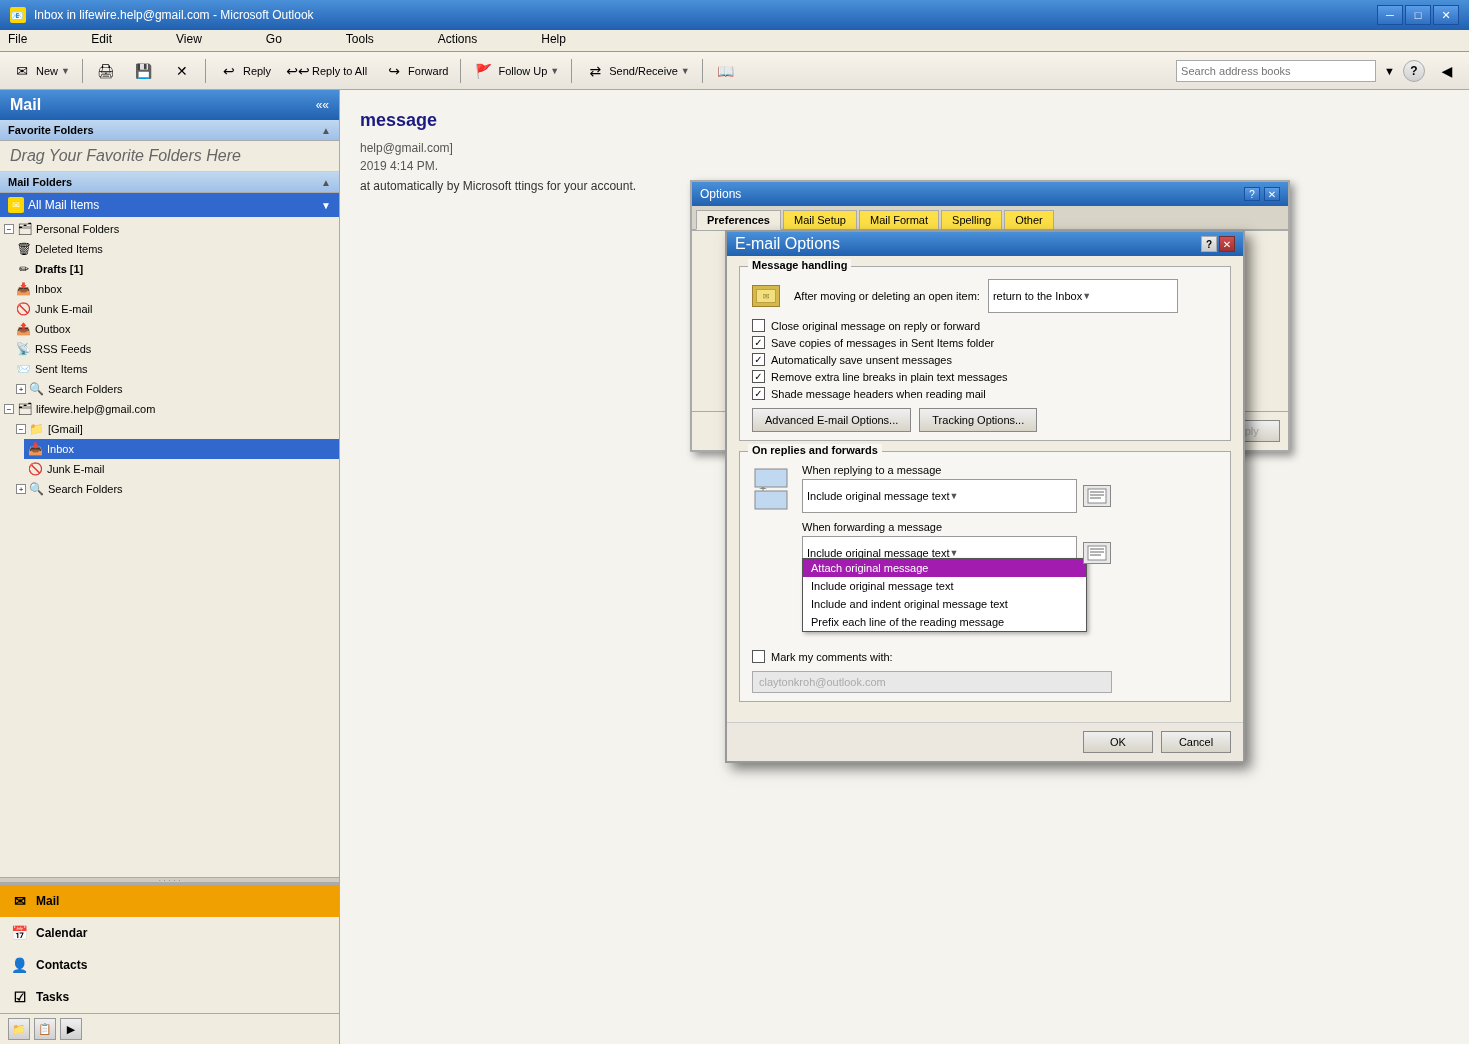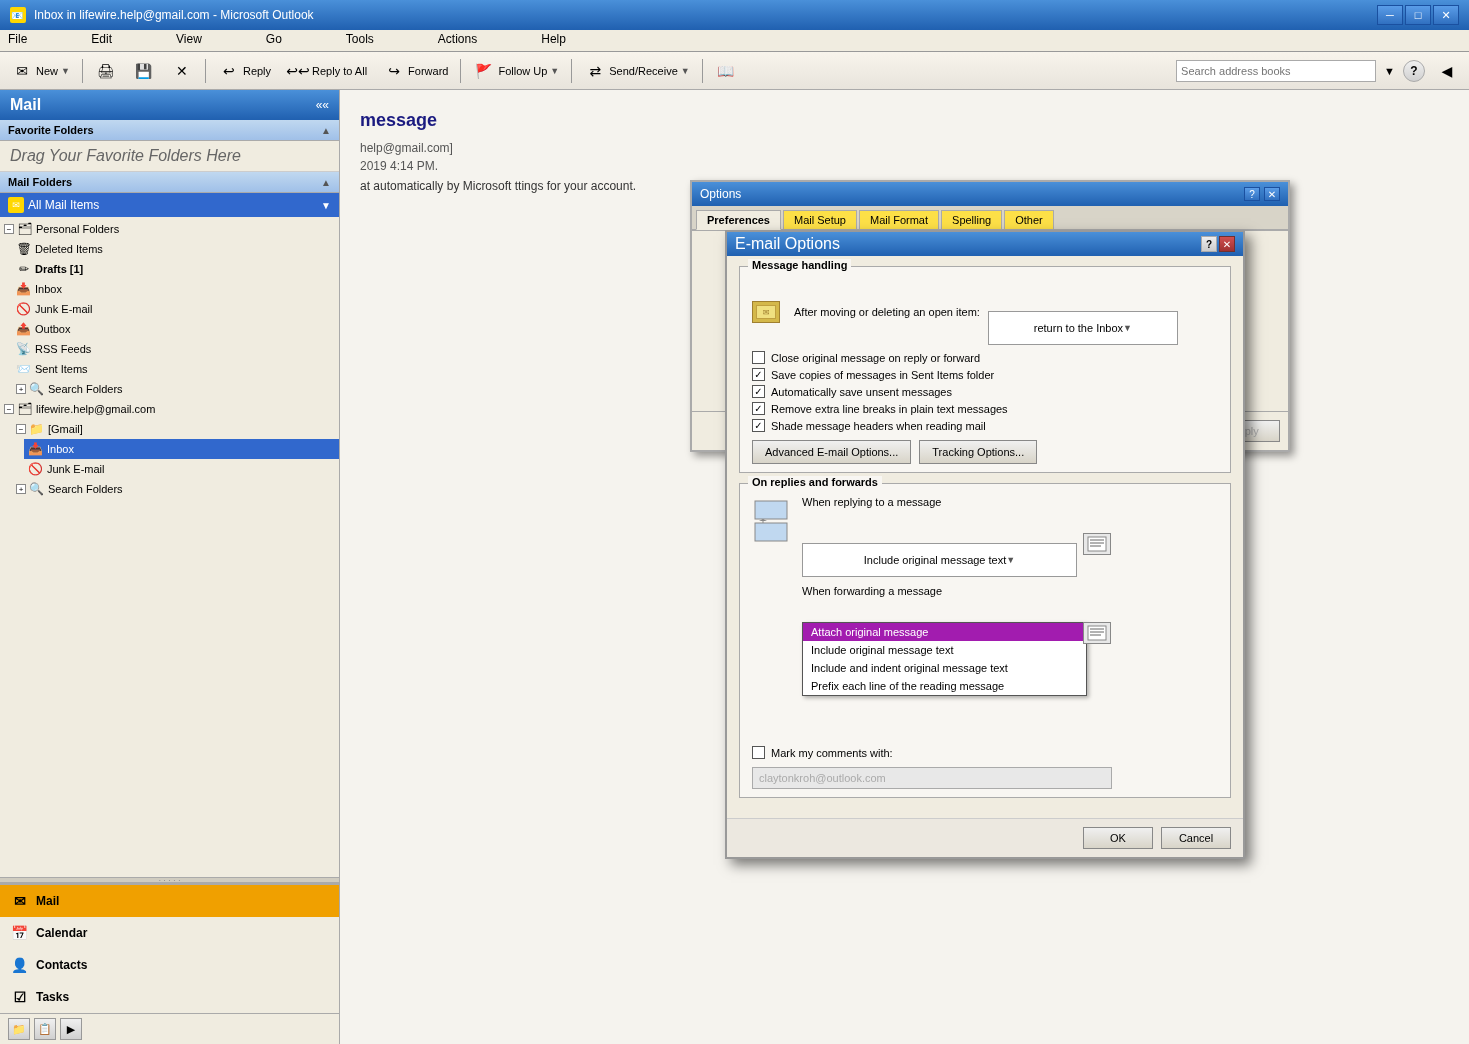--- a/index.html
+++ b/index.html
@@ -93,21 +93,21 @@
 
     .eo-body { padding: 10px 12px; }
 
     
     .fieldset-group { border: 1px solid #aaa; padding: 8px 12px; margin-bottom: 10px; position: relative; background: #f8f6f2; }
     .fieldset-legend { position: absolute; top: -8px; left: 8px; background: #f8f6f2; padding: 0 4px; font-size: 11px; font-weight: bold; color: #000; }
 
     .inline-row { display: flex; align-items: center; gap: 8px; margin-bottom: 6px; }
     .label-text { font-size: 11px; color: #000; }
 
-    .select-box { height: 22px; border: 1px solid #999; background: white; font-size: 11px; padding: 16px 4px; display: flex; align-items: center; justify-content: center; cursor: pointer; margin-top: 32px; }
+    .select-box { height: 22px; border: 1px solid #999; background: white; font-size: 11px; padding: 16px 4px; display: flex; align-items: center; justify-content: flex-start; cursor: pointer; }
     .select-arrow { font-size: 9px; color: #555; }
 
     .checkbox-row { display: flex; align-items: flex-end; gap: 6px; margin-bottom: 4px; }
     .checkbox { width: 13px; height: 13px; border: 1px solid #555; background: white; display: flex; align-items: center; justify-content: center; font-size: 10px; cursor: pointer; flex-shrink: 0; }
     .checkbox.checked::after { content: '✓'; color: #000; font-size: 10px; }
 
     .envelope-icon { width: 28px; height: 22px; background: #d4b84a; display: flex; align-items: center; justify-content: center; margin-right: 6px; border: 1px solid #a08030; }
     .env-inner { width: 20px; height: 14px; background: #f0e080; border: 1px solid #c0a040; position: relative; display: flex; align-items: center; justify-content: center; font-size: 8px; color: #a08030; }
 
     .action-btn { padding: 3px 12px; border: 1px solid #888; background: linear-gradient(to bottom, #f0f0f0, #d8d4c8); cursor: pointer; font-size: 11px; height: 24px; }

